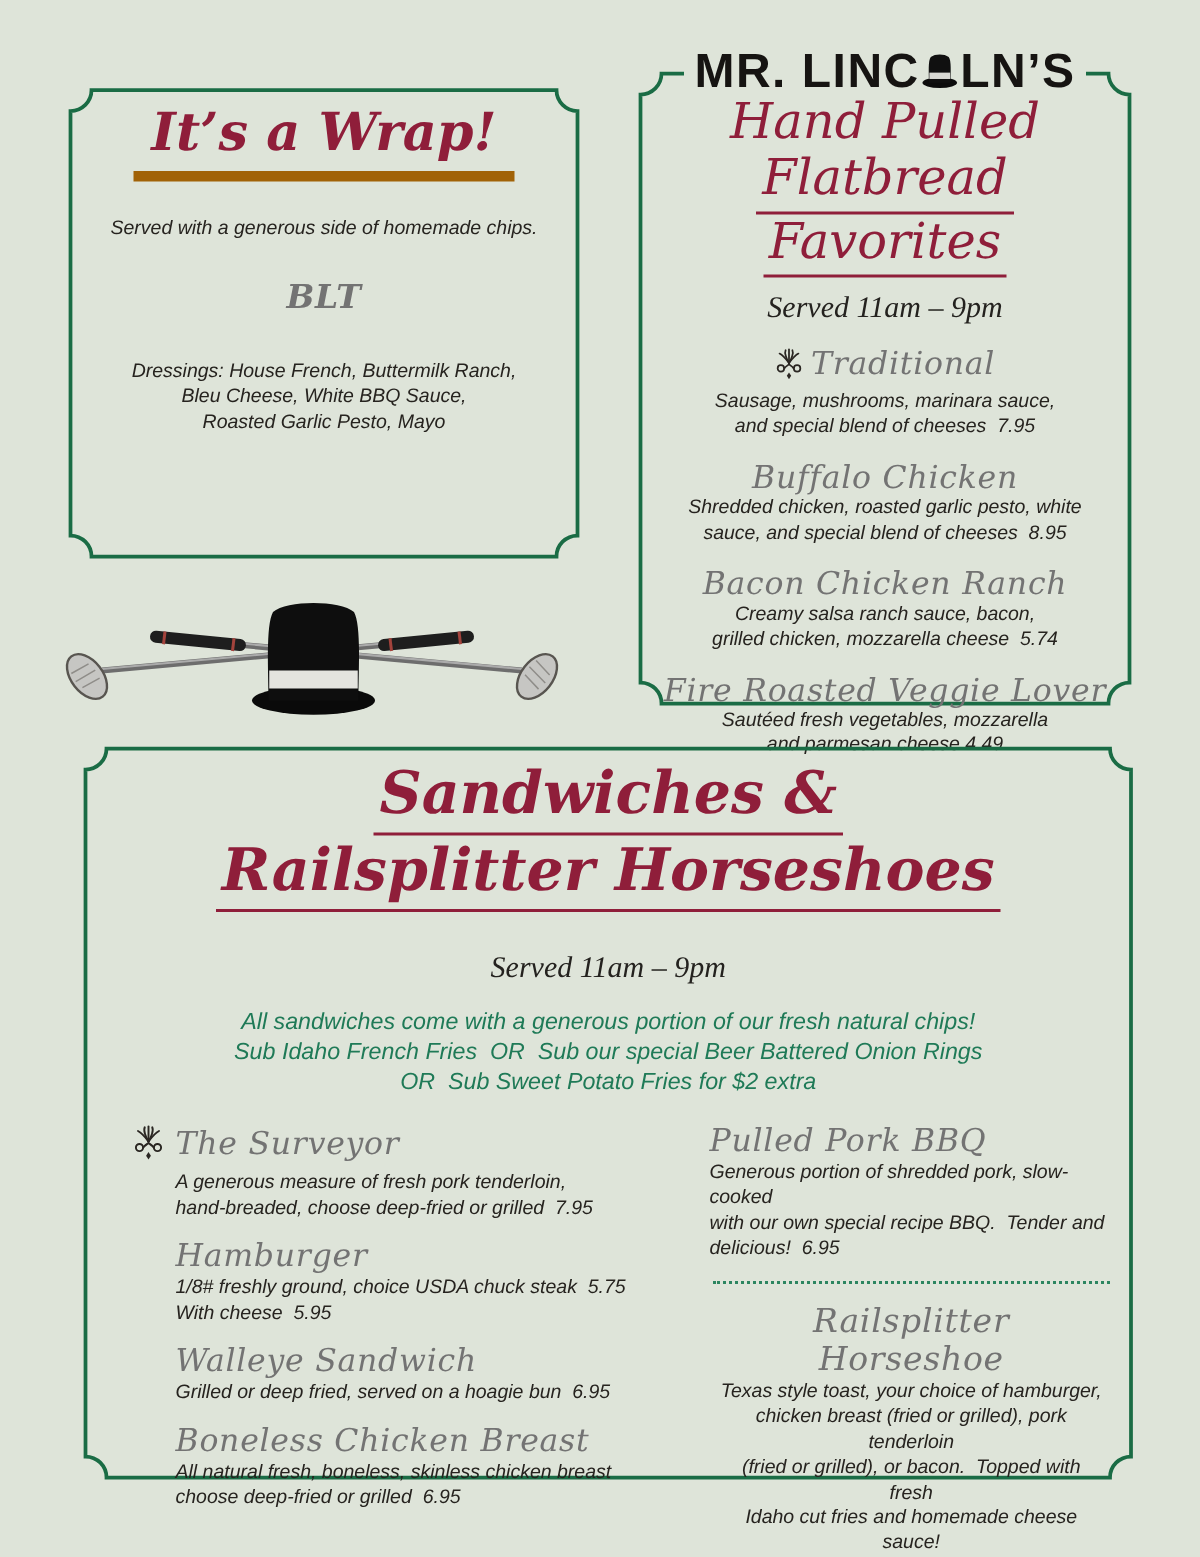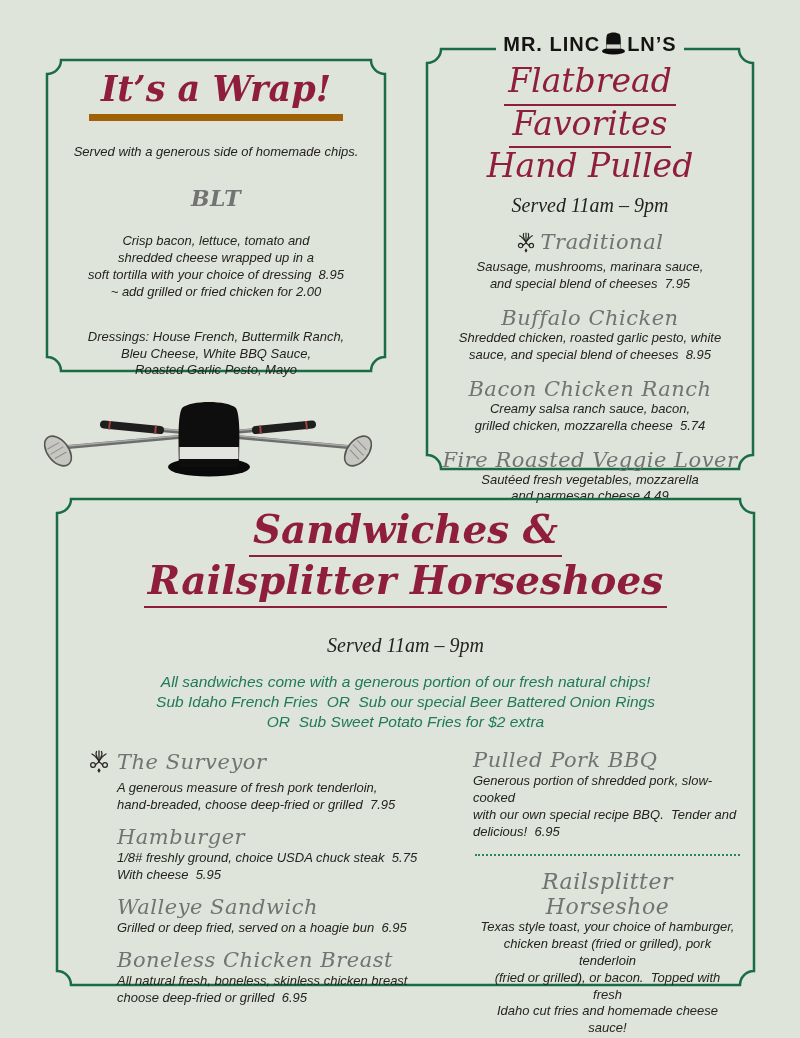--- a/index.html
+++ b/index.html
@@ -24,21 +24,21 @@
   .wrap-title{font-size:35px;margin-top:10px;}
   .wrap-sub{margin-top:15px;}
   .item-h{font-family:"DejaVu Serif",serif;font-style:italic;font-size:22px;color:#737373;letter-spacing:.5px;}
   .blt-h{margin-top:24px;}
   .dressings{margin-top:28px;}
 
   
   #flatbread-panel{left:425px;top:47px;width:330px;height:424px;}
   .brand{position:absolute;top:-18px;left:0;width:100%;text-align:center;}
   .brand-inner{display:inline-flex;align-items:center;background:#dee4d9;padding:0 7px;
-               font-size:20px;font-weight:700;letter-spacing:1px;color:#161412;}
+               font-size:32px;font-weight:700;letter-spacing:1px;color:#161412;}
   .fb-title{font-size:33px;line-height:1.12;}
   .fb-title-wrap{margin-top:16px;}
   .served{font-style:italic;font-size:20px;color:#24221f;margin-top:9px;font-family:Liberation Serif, serif;}
   .fb-item{margin-top:13px;}
   .fb-item .item-h{font-size:21px;}
   .fleuron{display:inline-block;vertical-align:-5px;margin-right:6px;}
 
   
   #golf{position:absolute;left:28px;top:393px;width:360px;height:95px;}
 
@@ -62,24 +62,20 @@
 <div class="page">
 
   <section class="panel" id="wrap-panel">
     <svg class="frame" width="342" height="315" viewBox="0 0 342 315">
       <path d="M16,2 L326,2 A14,14 0 0 0 340,16 L340,299 A14,14 0 0 0 326,313 L16,313 A14,14 0 0 0 2,299 L2,16 A14,14 0 0 0 16,2 Z" fill="none" stroke="#1a6c45" stroke-width="2.5"></path>
     </svg>
     <div class="content center">
       <h1 class="script red wrap-title"><span class="u">It’s a Wrap!</span></h1>
       <p class="body-i wrap-sub">Served with a generous side of homemade chips.</p>
       <h3 class="item-h blt-h">BLT</h3>
-      <div class="body-i lines">Crisp bacon, lettuce, tomato and
-shredded cheese wrapped up in a
-soft tortilla with your choice of dressing  8.95
-~ add grilled or fried chicken for 2.00</div>
       <div class="body-i lines dressings">Dressings: House French, Buttermilk Ranch,
 Bleu Cheese, White BBQ Sauce,
 Roasted Garlic Pesto, Mayo</div>
     </div>
   </section>
 
   <div id="golf">
     <svg width="360" height="95" viewBox="0 0 360 95">
 
       <line x1="40" y1="54" x2="282" y2="32" stroke="#6d6d6d" stroke-width="4"></line>
@@ -122,24 +118,24 @@
         <svg width="25" height="27" viewBox="0 0 26 26" style="margin:0 1px 3px;">
           <ellipse cx="13" cy="22" rx="12" ry="3.6" fill="#0c0c0c"></ellipse>
           <path d="M5.5,22 C5.5,15 4.8,6.5 6.8,4.2 C9.8,1.9 16.2,1.9 19.2,4.2 C21.2,6.5 20.5,15 20.5,22 Z" fill="#101010"></path>
           <rect x="5.8" y="15" width="14.4" height="4.4" fill="#d8d8d3"></rect>
         </svg>
         <span>LN’S</span>
       </span>
     </div>
     <div class="content center">
       <div class="fb-title-wrap">
+        <div class="script red fb-title">Hand Pulled</div>
         <div class="script red fb-title">
           <span class="u2">Flatbread</span><span class="u2">Favorites</span>
         </div>
-        <div class="script red fb-title">Hand Pulled</div>
       </div>
       <div class="served">Served 11am – 9pm</div>
 
       <div class="fb-item">
         <span class="item-h">
           <span class="fleuron">
             <svg width="18" height="24" viewBox="0 0 20 26">
               <g fill="none" stroke="#2a2622" stroke-width="1.3" stroke-linecap="round">
                 <path d="M10,13 L10,3"></path>
                   <path d="M10,13 C7,9 5,7 3,6"></path>

